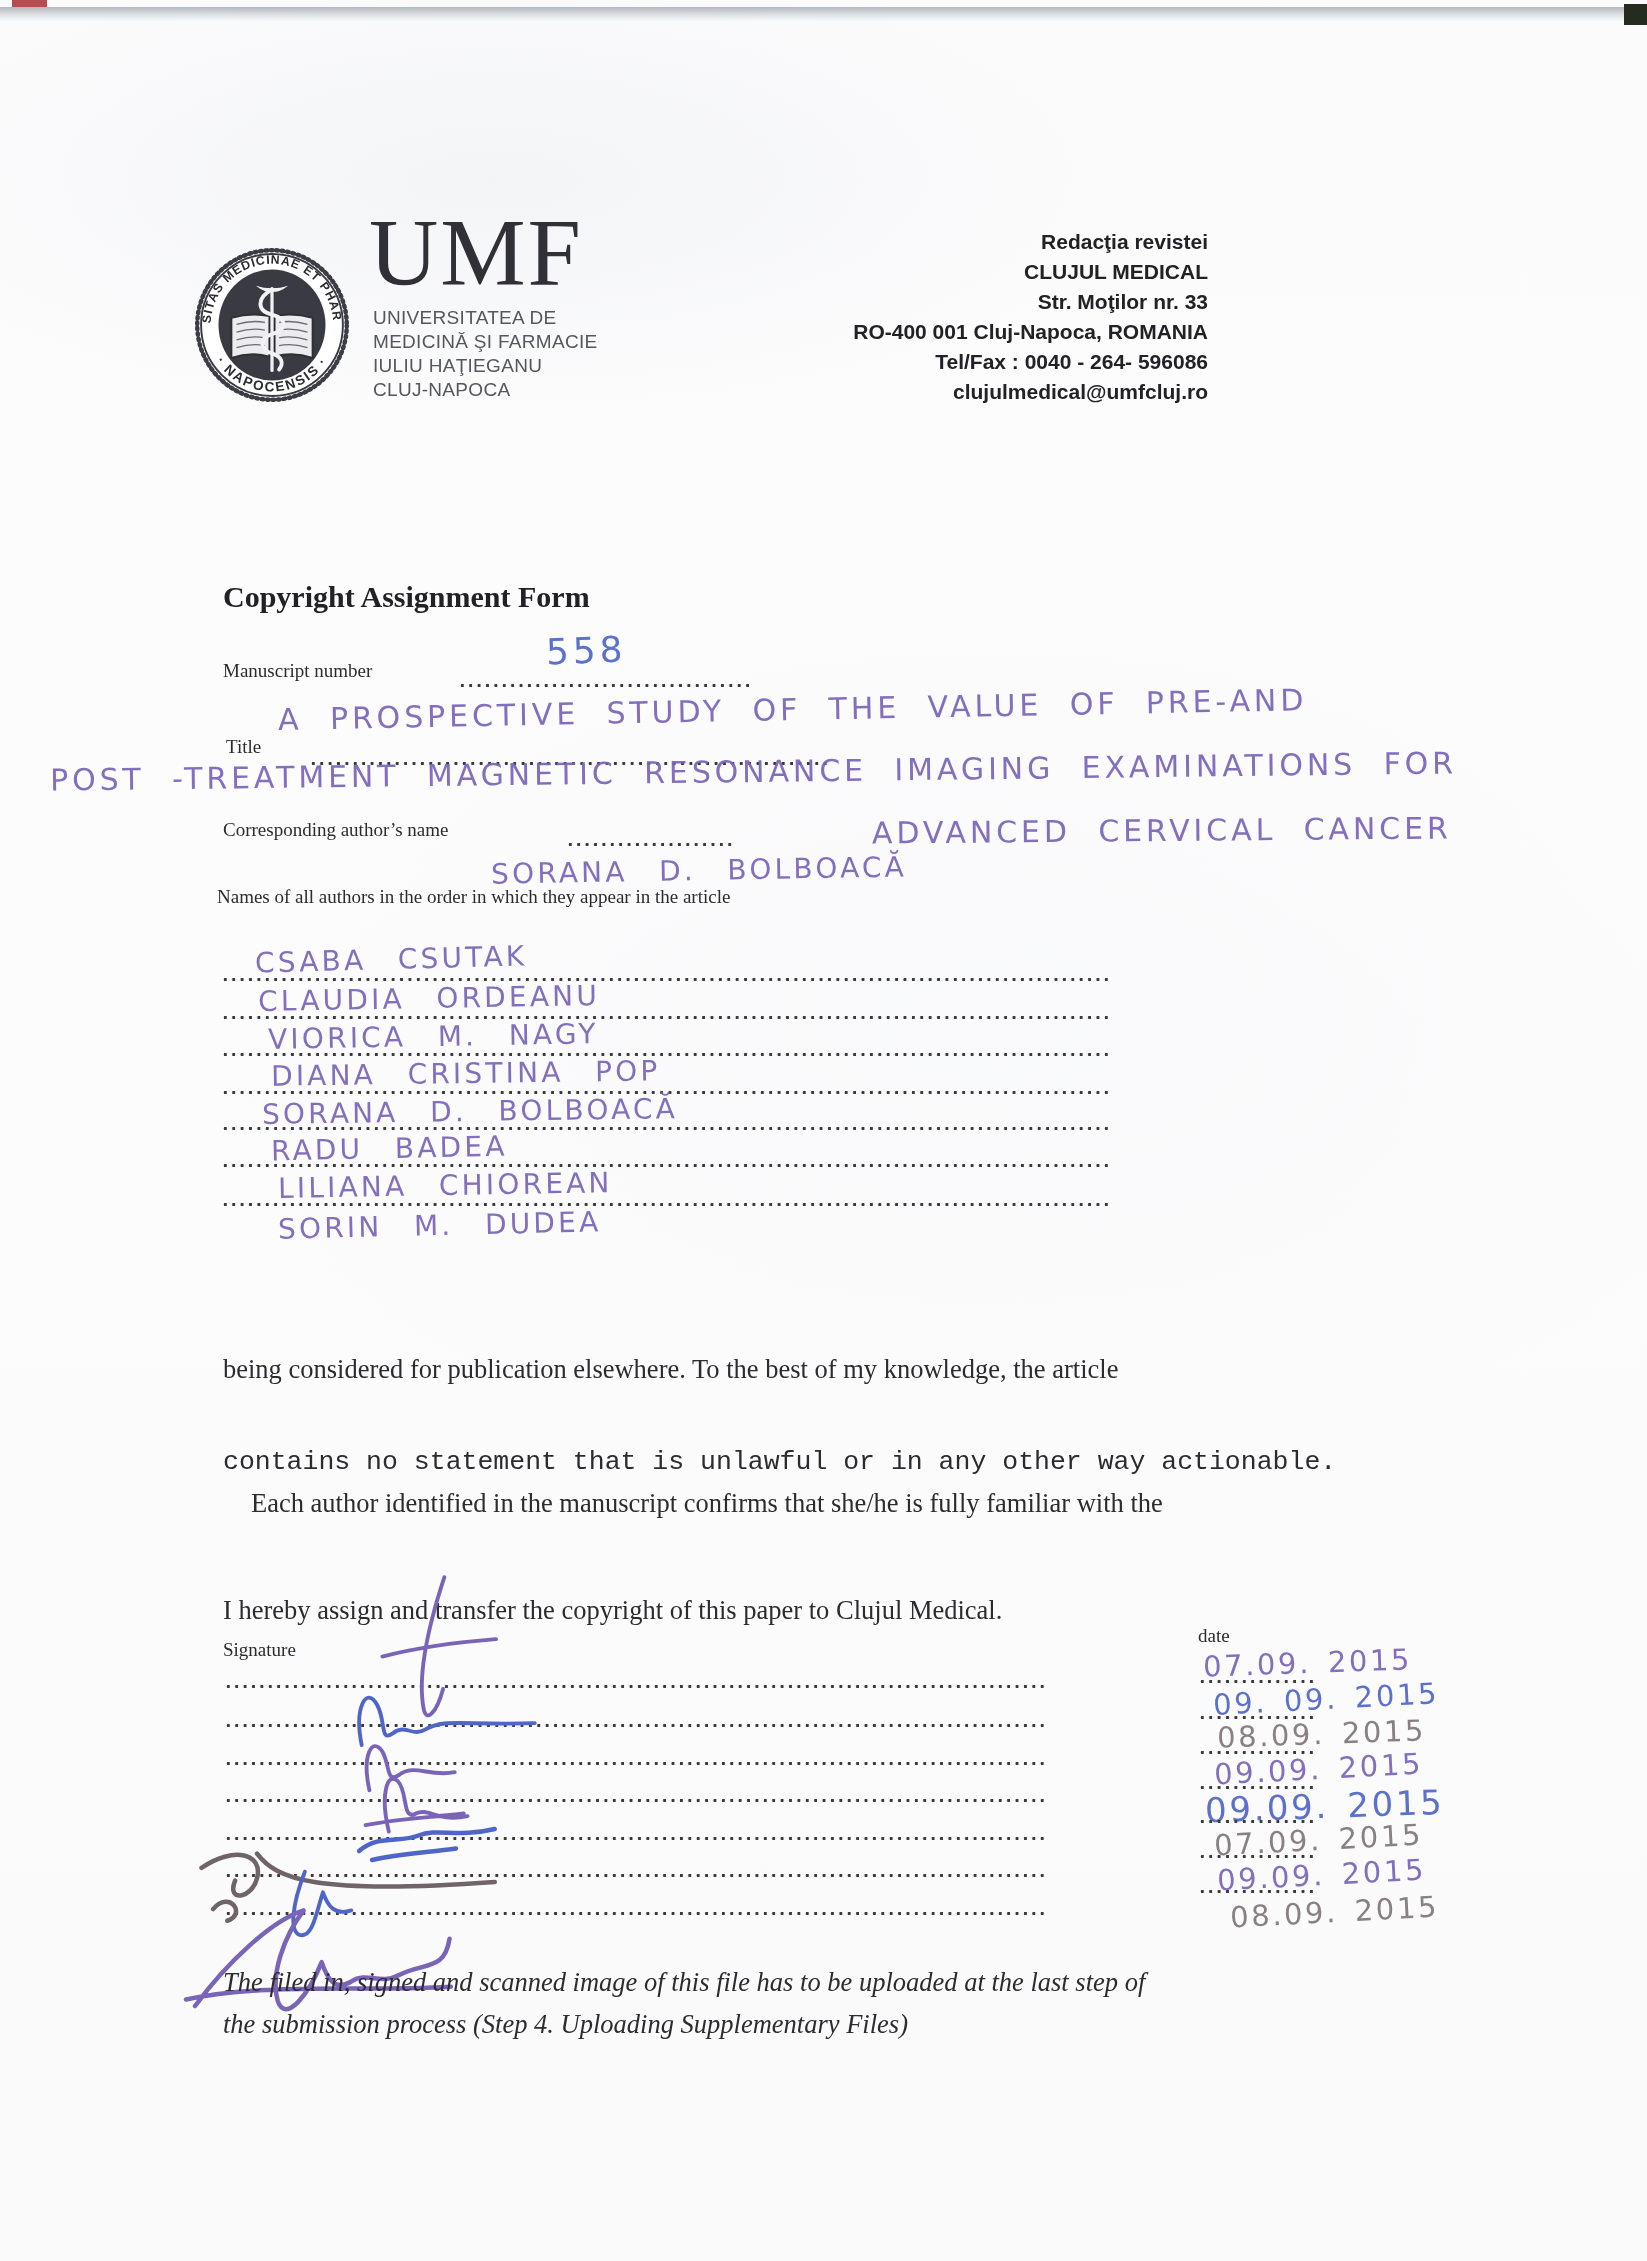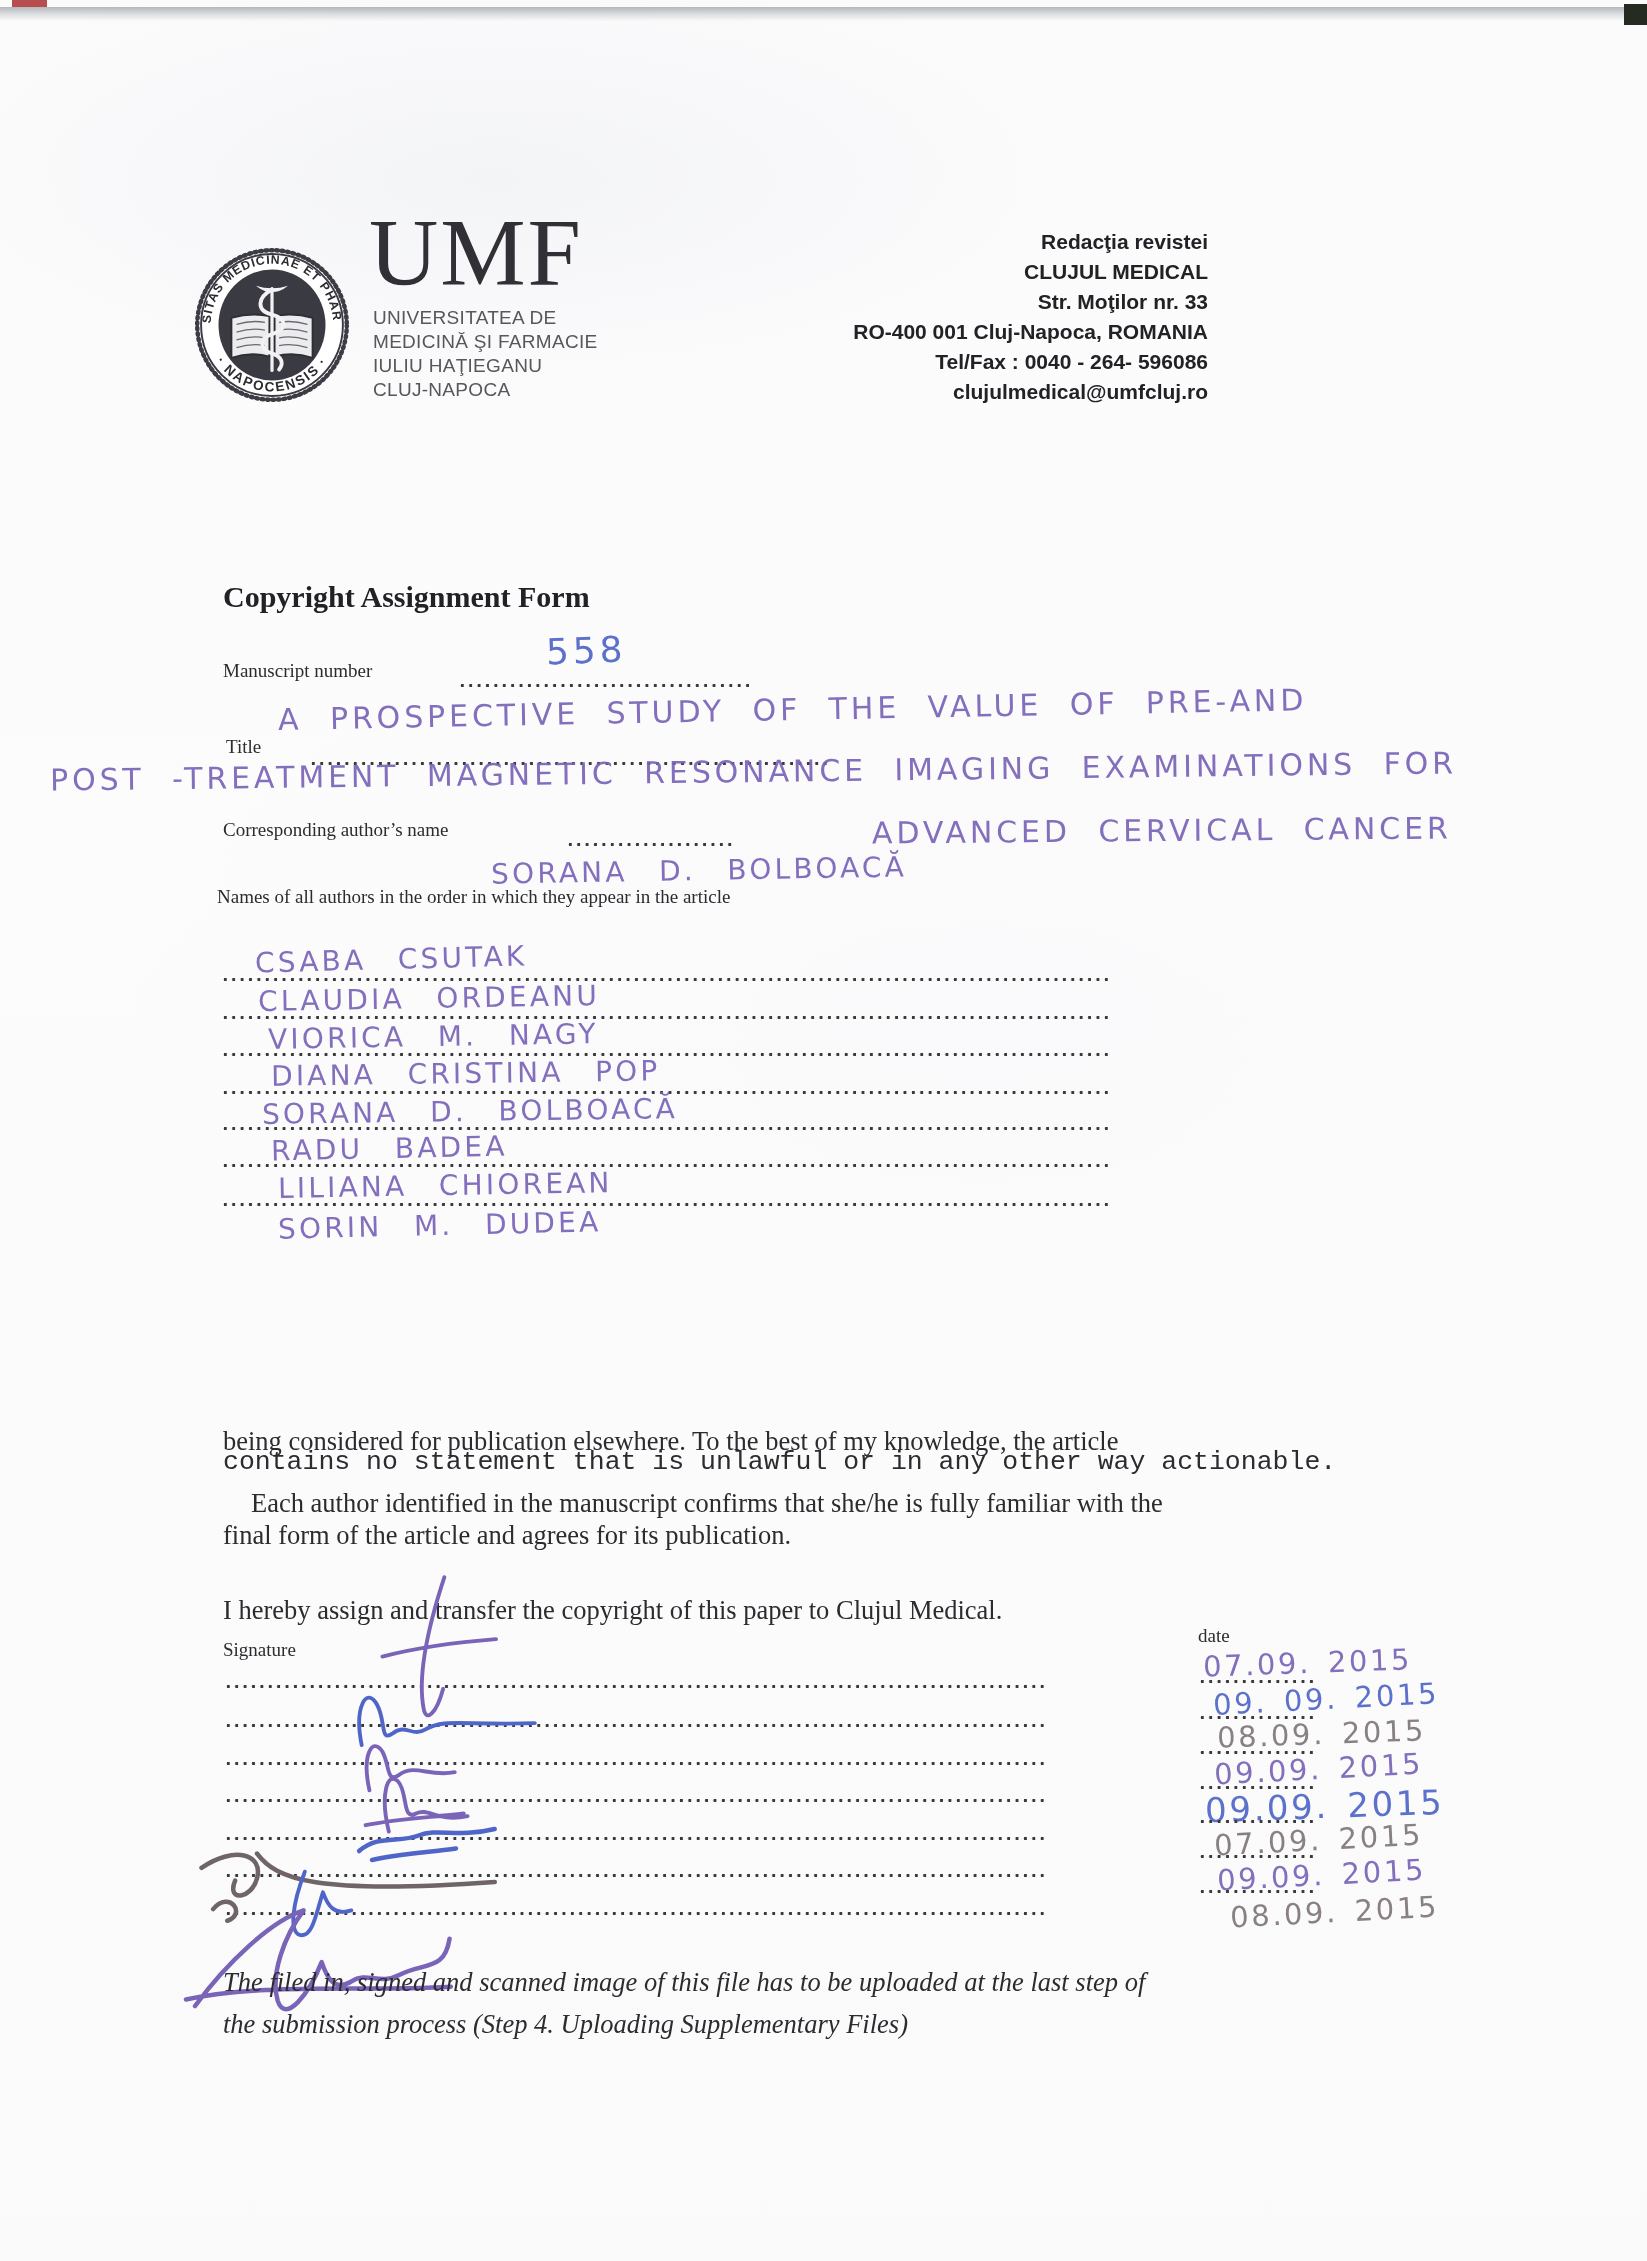--- a/index.html
+++ b/index.html
@@ -124,24 +124,23 @@
   <div class="abs hand hand-name ink-purple" style="left:271px;top:1057px;transform:rotate(-0.8deg);">DIANA CRISTINA POP</div>
   <div class="abs dots" style="left:223px;top:1090px;width:885px;"></div>
   <div class="abs hand hand-name ink-purple" style="left:262px;top:1095px;transform:rotate(-0.8deg);">SORANA D. BOLBOACĂ</div>
   <div class="abs dots" style="left:223px;top:1126px;width:885px;"></div>
   <div class="abs hand hand-name ink-purple" style="left:271px;top:1132px;transform:rotate(-1.2deg);">RADU BADEA</div>
   <div class="abs dots" style="left:223px;top:1163px;width:885px;"></div>
   <div class="abs hand hand-name ink-purple" style="left:278px;top:1169px;transform:rotate(-1deg);">LILIANA CHIOREAN</div>
   <div class="abs dots" style="left:223px;top:1202px;width:885px;"></div>
   <div class="abs hand hand-name ink-purple" style="left:278px;top:1209px;transform:rotate(-1.3deg);">SORIN M. DUDEA</div>
 
-  <div class="abs decl" style="left:223px;top:1426px;">being considered for publication elsewhere. To the best of my knowledge, the article</div>
+  <div class="abs decl" style="left:223px;top:1354px;">being considered for publication elsewhere. To the best of my knowledge, the article</div>
   <div class="abs decl" style="left:223px;top:1447px;font-family:Liberation Mono, monospace;">contains no statement that is unlawful or in any other way actionable.</div>
   <div class="abs decl" style="left:223px;top:1488px;margin-left:28px;">Each author identified in the manuscript confirms that she/he is fully familiar with the</div>
-  <div class="abs decl" style="left:223px;top:1520px;">final form of the article and agrees for its publication.</div>
   <div class="abs decl" style="left:223px;top:1557px;margin-top:38px;">I hereby assign and transfer the copyright of this paper to Clujul Medical.</div>
 
   <div class="abs lbl" style="left:223px;top:1639px;">Signature</div>
   <div class="abs lbl" style="left:1198px;top:1625px;">date</div>
 
   <div class="abs dots" style="left:226px;top:1684px;width:822px;"></div>
   <div class="abs dots" style="left:226px;top:1723px;width:822px;"></div>
   <div class="abs dots" style="left:226px;top:1761px;width:822px;"></div>
   <div class="abs dots" style="left:226px;top:1798px;width:822px;"></div>
   <div class="abs dots" style="left:226px;top:1836px;width:822px;"></div>

